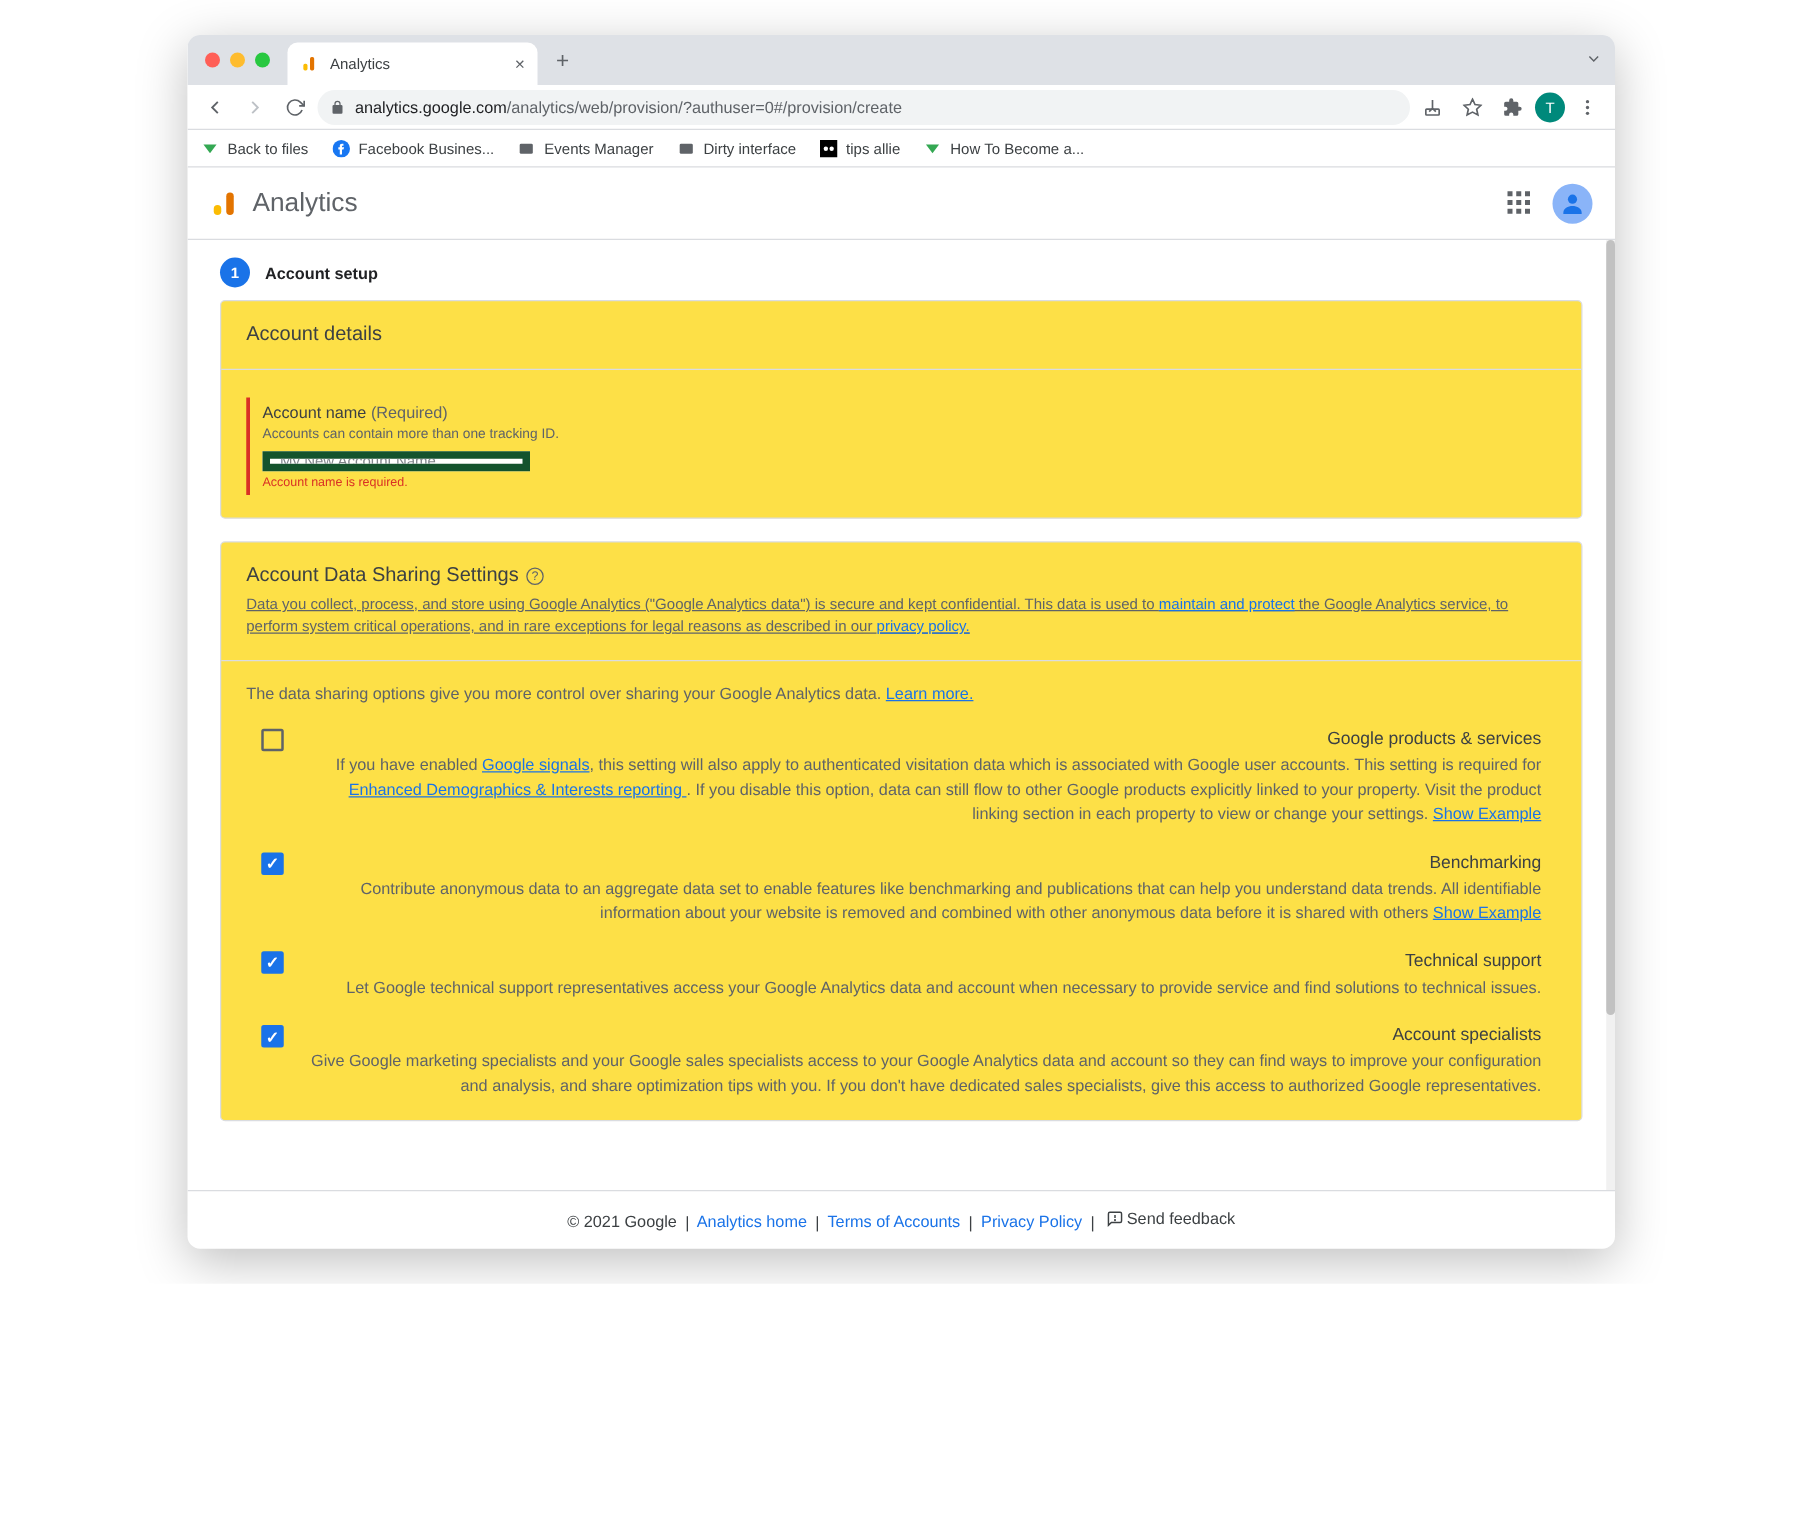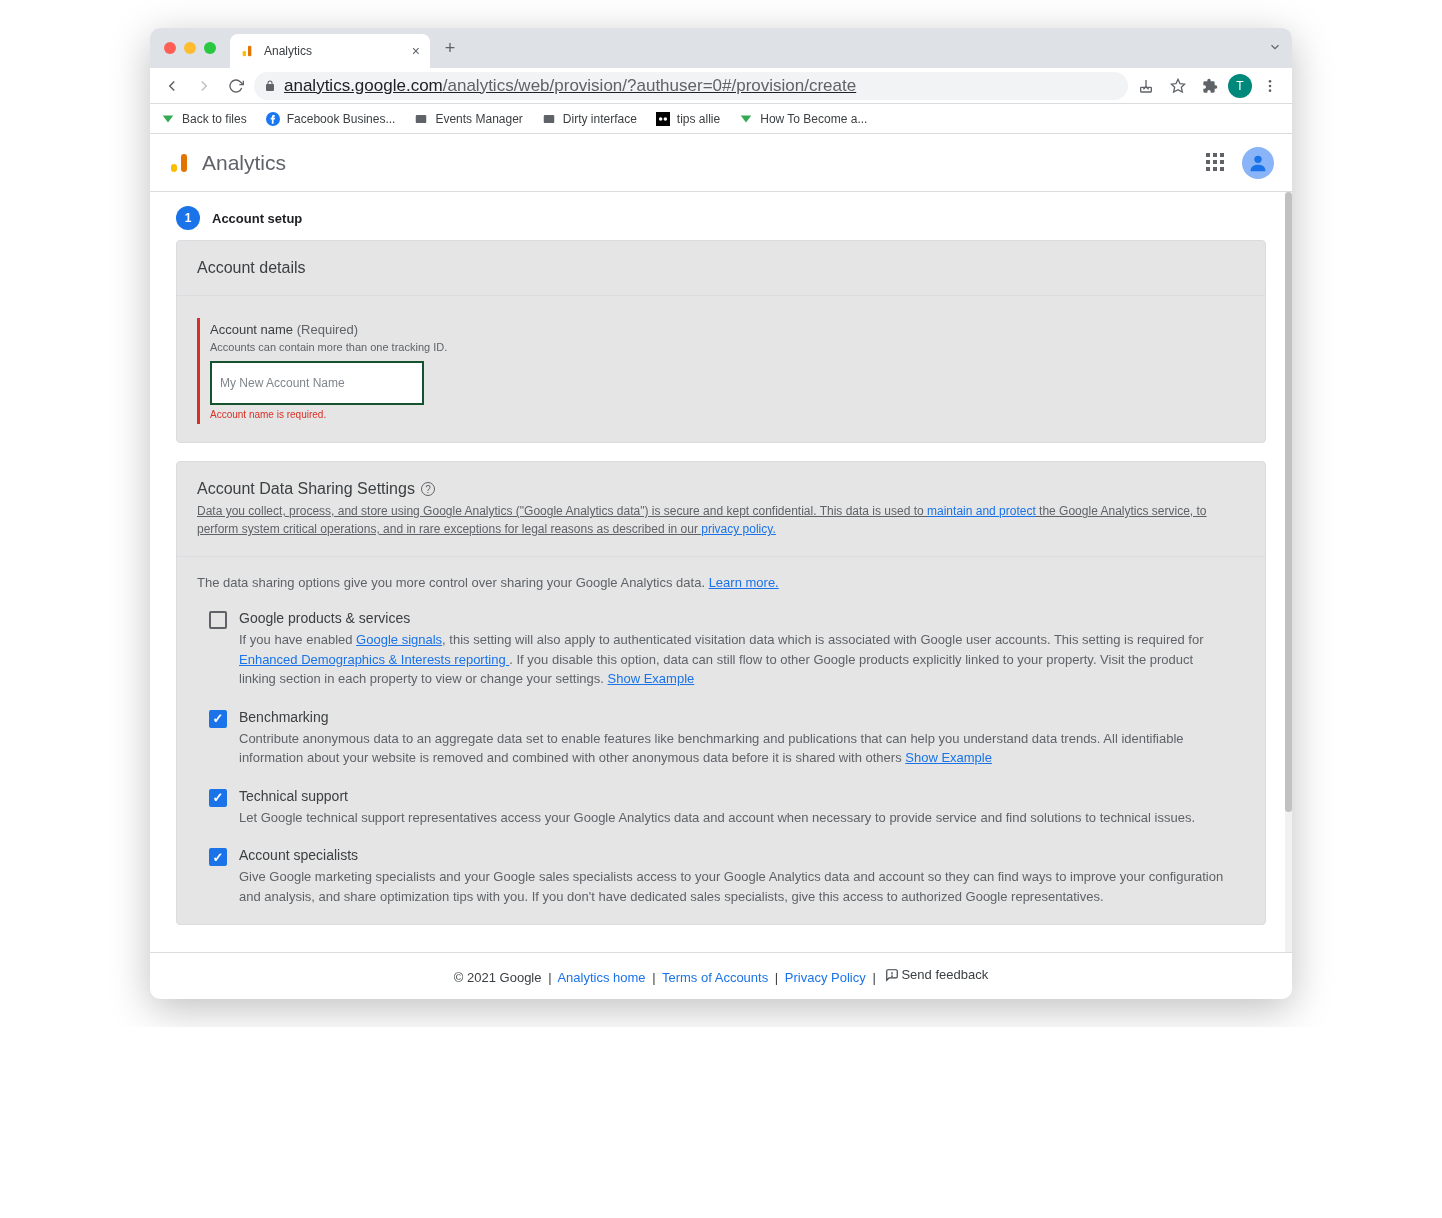--- a/index.html
+++ b/index.html
@@ -18,21 +18,21 @@
 .tab-close { color: #5f6368; font-size: 14px; cursor: pointer; }
 .new-tab { width: 28px; display: flex; align-items: center; justify-content: center; color: #5f6368; font-size: 18px; margin-left: 6px; }
 .win-chevron { margin-left: auto; margin-right: 10px; color: #5f6368; }
 
 
 .toolbar { background: #fff; height: 36px; display: flex; align-items: center; padding: 0 8px; gap: 4px; border-bottom: 1px solid #dadce0; }
 .nav-btn { width: 28px; height: 28px; display: flex; align-items: center; justify-content: center; color: #5f6368; border-radius: 50%; }
 .nav-btn.disabled { color: #bdc1c6; }
 .addr { flex: 1; background: #f1f3f4; border-radius: 14px; height: 28px; display: flex; align-items: center; padding: 0 10px; gap: 8px; }
 .addr svg { flex-shrink: 0; }
-.addr-text { font-size: 17px; color: #202124; text-decoration: underline; }
+.addr-text { font-size: 13px; color: #202124; }
 .addr-text .muted { color: #5f6368; }
 .tb-icon { width: 28px; height: 28px; display: flex; align-items: center; justify-content: center; color: #5f6368; }
 .avatar-t { width: 24px; height: 24px; border-radius: 50%; background: #00897b; color: #fff; display: flex; align-items: center; justify-content: center; font-size: 12px; font-weight: 500; }
 
 
 .bookmarks { background: #fff; height: 30px; display: flex; align-items: center; padding: 0 10px; gap: 18px; border-bottom: 1px solid #dadce0; font-size: 12px; color: #3c4043; }
 .bm { display: flex; align-items: center; gap: 6px; }
 .bm-icon { width: 16px; height: 16px; display: inline-flex; align-items: center; justify-content: center; }
 
 
@@ -45,40 +45,40 @@
 .apps-icon span { background: #5f6368; width: 4px; height: 4px; }
 .user-avatar { width: 32px; height: 32px; border-radius: 50%; background: #8ab4f8; display: flex; align-items: center; justify-content: center; }
 .user-avatar svg { fill: #1a73e8; }
 
 
 .content { padding: 0 26px; height: 760px; overflow-y: auto; position: relative; }
 .step-row { display: flex; align-items: center; gap: 12px; padding: 14px 0 10px 0; }
 .step-num { width: 24px; height: 24px; border-radius: 50%; background: #1a73e8; color: #fff; display: flex; align-items: center; justify-content: center; font-size: 12px; font-weight: 700; }
 .step-title { font-size: 13px; font-weight: 700; }
 
-.card { border: 1px solid #dadce0; border-radius: 4px; background: #e5e5e5; margin-bottom: 18px; }
+.card { border: 1px solid #dadce0; border-radius: 4px; background: #fde047; margin-bottom: 18px; }
 .card-section { padding: 18px 20px; }
 .card-title { font-size: 16px; color: #3c4043; }
 .card-divider { border-top: 1px solid #dadce0; }
 
 .field { border-left: 3px solid #d93025; padding: 4px 0 4px 10px; margin-top: 4px; }
 .field-label { font-size: 13px; color: #3c4043; }
 .field-label .req { color: #5f6368; }
 .field-help { font-size: 11px; color: #5f6368; margin-top: 4px; }
-.field-input { margin-top: 8px; width: 214px; height: 44px; border: 2px solid #14532d; padding: 0 8px; font-size: 12px; color: #3c4043; }
+.field-input { margin-top: 8px; width: 214px; height: 16px; border: 6px solid #14532d; padding: 0 8px; font-size: 12px; color: #3c4043; }
 .field-input::placeholder { color: #80868b; }
 .field-error { color: #d93025; font-size: 10px; margin-top: 4px; }
 
 .sharing-head { display: flex; align-items: center; gap: 6px; }
 .help-icon { width: 14px; height: 14px; border: 1px solid #5f6368; border-radius: 50%; display: inline-flex; align-items: center; justify-content: center; font-size: 10px; color: #5f6368; }
 .sharing-sub { font-size: 12px; color: #5f6368; margin-top: 4px; line-height: 1.5; text-decoration: underline; }
 .link { color: #1a73e8; text-decoration: underline; cursor: pointer; }
 
 .opt-intro { font-size: 13px; color: #5f6368; }
-.option { display: flex; gap: 12px; margin: 20px 12px 0 12px; }
+.option { display: flex; gap: 12px; margin: 20px 12px 0 12px; text-align: right; }
 .cb { width: 18px; height: 18px; border: 2px solid #5f6368; border-radius: 2px; flex-shrink: 0; display: flex; align-items: center; justify-content: center; margin-top: 1px; }
 .cb.checked { background: #1a73e8; border-color: #1a73e8; }
 .cb.checked::after { content: "✓"; color: #fff; font-size: 13px; font-weight: bold; }
 .opt-body { flex: 1; }
 .opt-title { font-size: 14px; color: #3c4043; }
 .opt-desc { font-size: 13px; color: #5f6368; margin-top: 4px; line-height: 1.5; }
 
 .safeguards { font-size: 13px; color: #5f6368; margin: 22px 0 2px 0; }
 
 .footer { border-top: 1px solid #dadce0; padding: 14px 0; text-align: center; font-size: 13px; color: #3c4043; }

